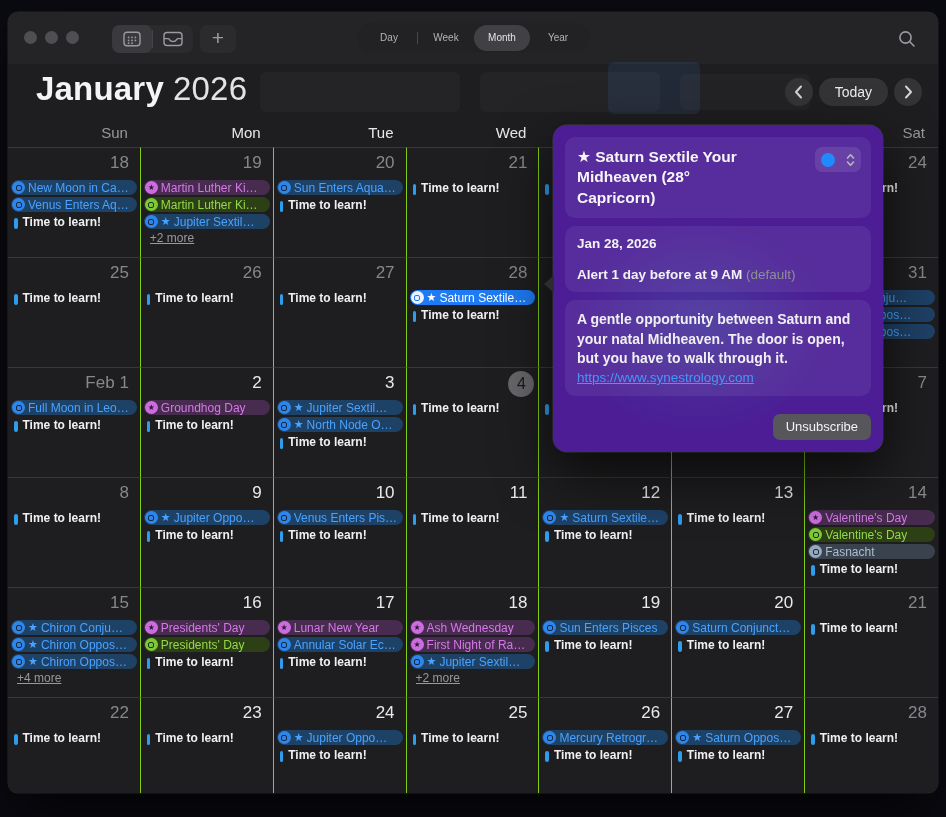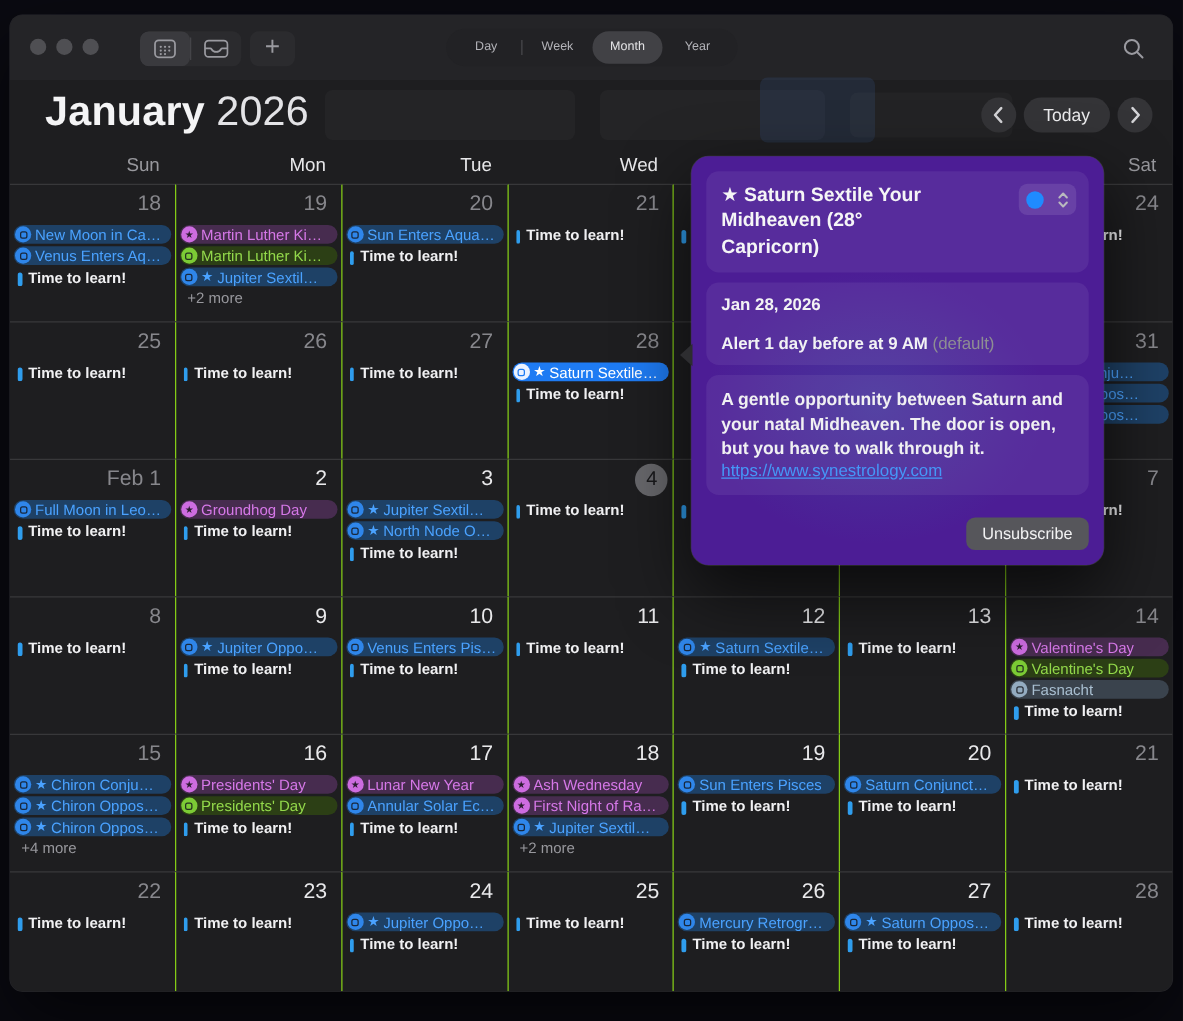--- a/index.html
+++ b/index.html
@@ -74,21 +74,21 @@
   .pill.purple { background:#472c4f; color:#d678e8; } .pill.purple .ev-ic { background:#cd6ce0; }
   .pill.green { background:#2c3f15; color:#93d94b; } .pill.green .ev-ic { background:#7ccb35; }
   .pill.gray { background:#3a434d; color:#a9bfd1; } .pill.gray .ev-ic { background:#93abc0; }
   .pill.selected { background:#1e7bf3; color:#ffffff; }
   .pill.selected .ev-ic { background:#eaf2ff; }
   .pill.selected .ev-sq { border-color:#1e7bf3; }
 
   .task { display:flex; align-items:flex-end; height:15px; margin:0 3px 2px 6px;
     font-size:12px; font-weight:700; color:#f0f0f2; white-space:nowrap; overflow:hidden; }
   .task-bar { width:3.5px; height:11px; border-radius:2px; background:#2f9ded; flex:none; margin-right:5px; }
-  .more { height:15px; margin:0 3px 2px 9px; font-size:12px; color:#98989d; white-space:nowrap; overflow:hidden; }
+  .more { height:15px; margin:0 3px 2px 9px; font-size:12px; color:#98989d; white-space:nowrap; overflow:hidden;text-decoration:underline; }
 
   
   .popover { position:absolute; left:553px; top:125px; width:330px; height:327px; z-index:20;
     background:#4c1d95; border-radius:14px; padding:12px;
     box-shadow:0 0 0 0.5px rgba(255,255,255,0.14), 0 22px 55px rgba(0,0,0,0.65); }
   .pop-tint { position:absolute; left:10px; top:90px; width:274px; height:220px; border-radius:12px;
     background:radial-gradient(closest-side, rgba(64,110,175,0.30), rgba(64,110,175,0)); pointer-events:none; }
   .pop-arrow { position:absolute; left:-9px; top:150px; width:0; height:0;
     border-top:9px solid transparent; border-bottom:9px solid transparent; border-right:10px solid #2d2d30; }
   .pop-card { position:relative; background:rgba(255,255,255,0.065); border-radius:10px;

